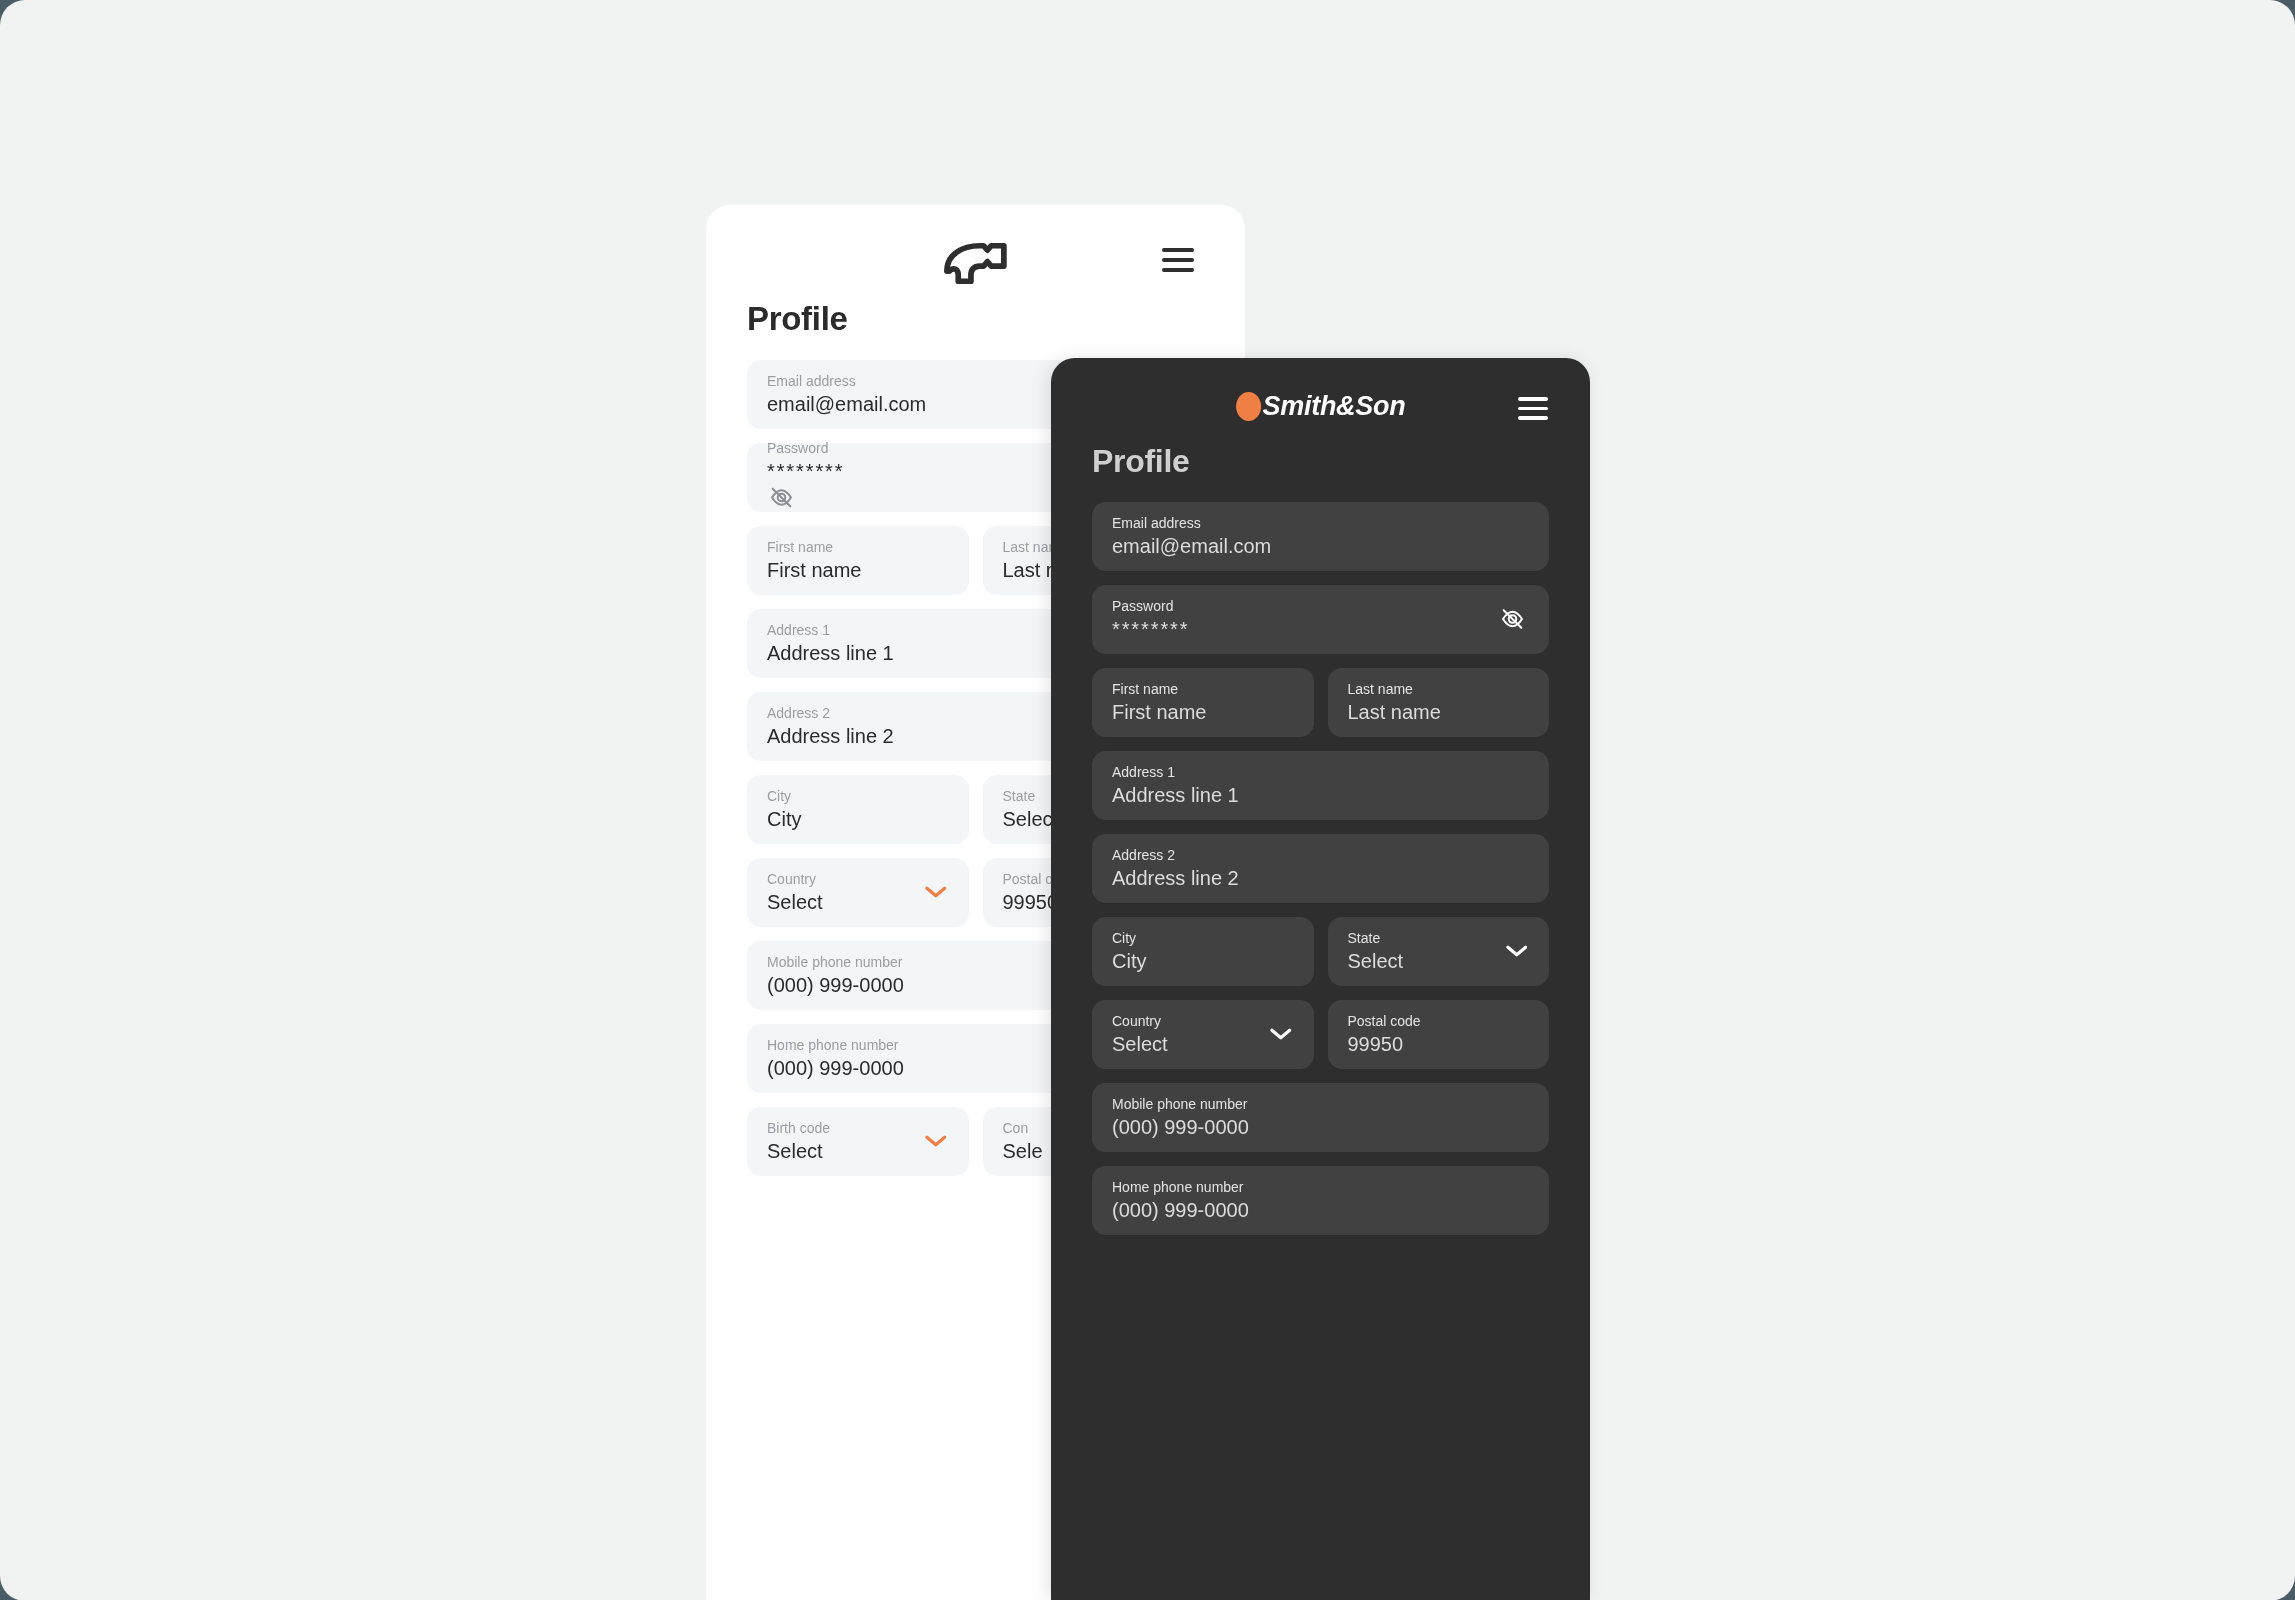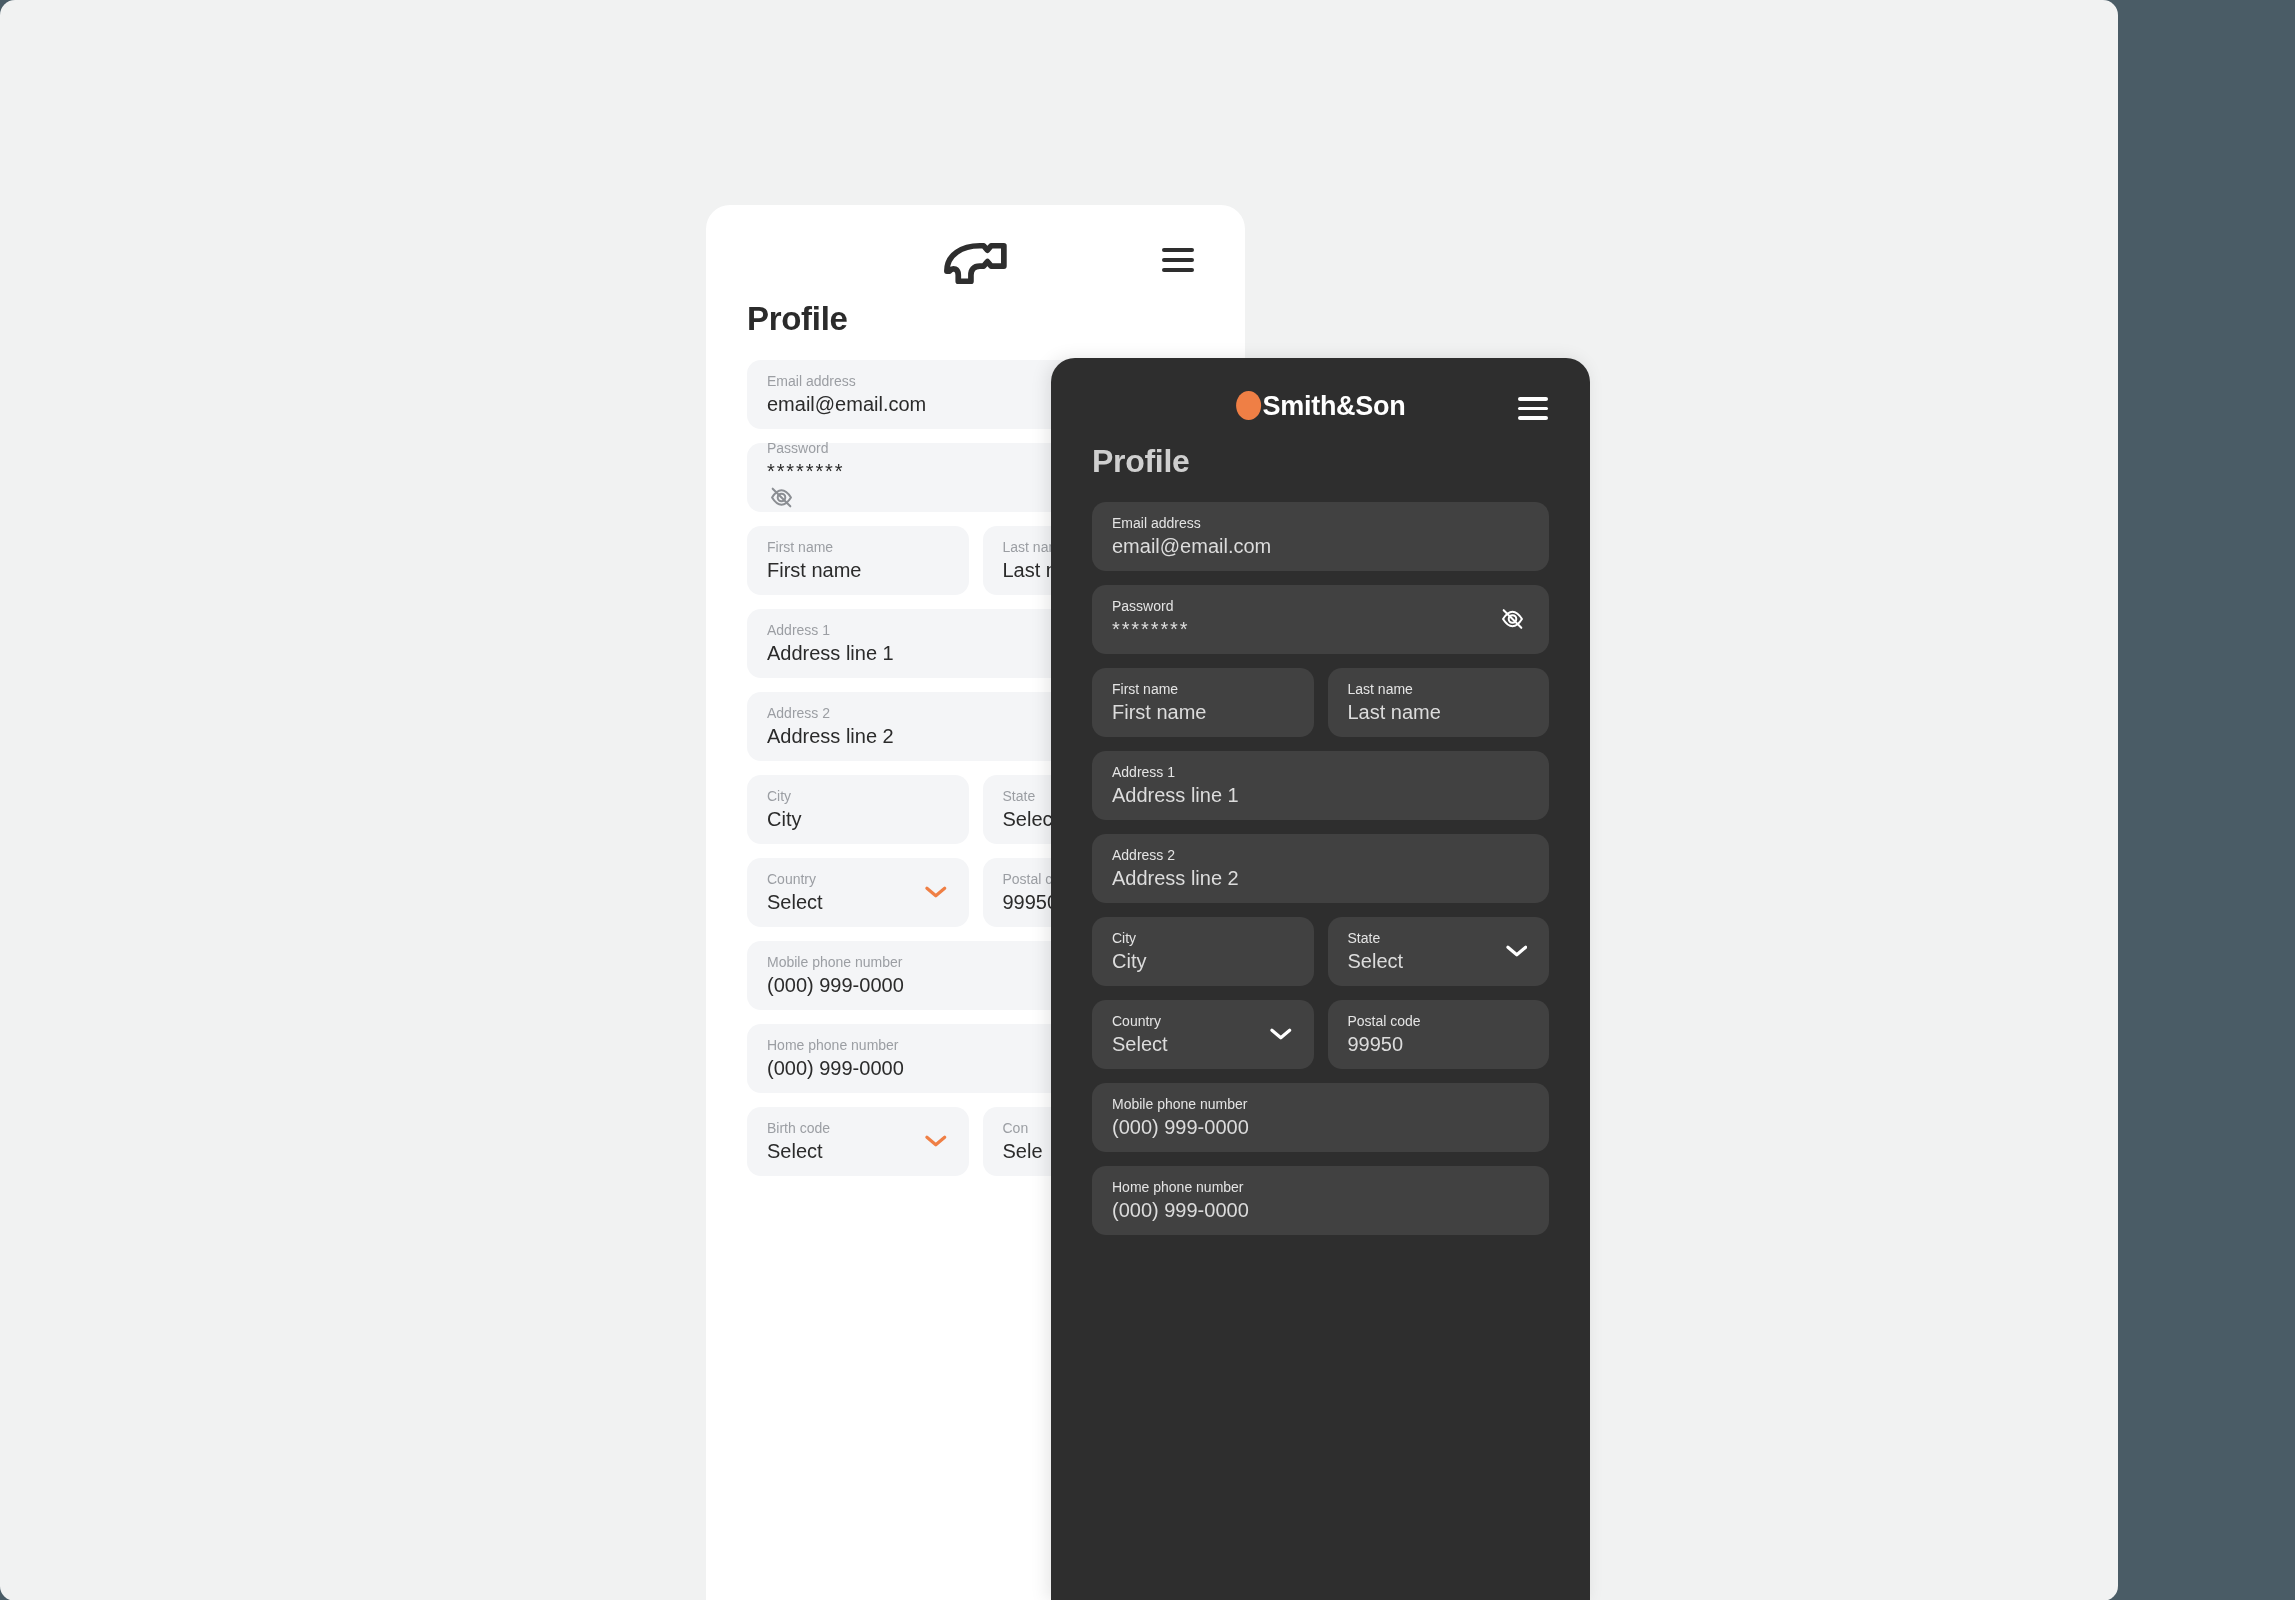--- a/index.html
+++ b/index.html
@@ -11,23 +11,23 @@
   }
   #root {
     position: relative;
     width: 2295px; height: 1601px;
     background: #4a5c66;
   }
   
   #canvas {
     position: absolute;
     left: 0; top: 0;
-    width: 2118px; height: 1601px;
+    width: 2295px; height: 1601px;
     background: #f1f2f2;
-    border-radius: 15px;
+    border-radius: 25px;
     overflow: hidden;
   }
 
   
   #light-phone {
     position: absolute;
     left: 706px; top: 205px;
     width: 539px; height: 1396px;
     background: #ffffff;
     border-radius: 24px 24px 0 0;
@@ -109,21 +109,21 @@
     box-shadow: -3.8px 0 16.5px rgba(0,0,0,0.10);
   }
   #dark-phone .topbar {
     position: relative;
     height: 84px;
   }
   #dark-phone .brand {
     position: absolute;
     left: 50%; top: 33px;
     transform: translateX(-50%);
-    display: flex; gap: 2px;
+    display: flex; align-items: center; gap: 2px; font-style: italic;
   }
   #dark-phone .brand .dot {
     width: 25px; height: 29px;
     background: #ef7f45;
     border-radius: 50%;
   }
   #dark-phone .brand .name {
     font-size: 27px;
     font-weight: bold;
     color: #ffffff;

